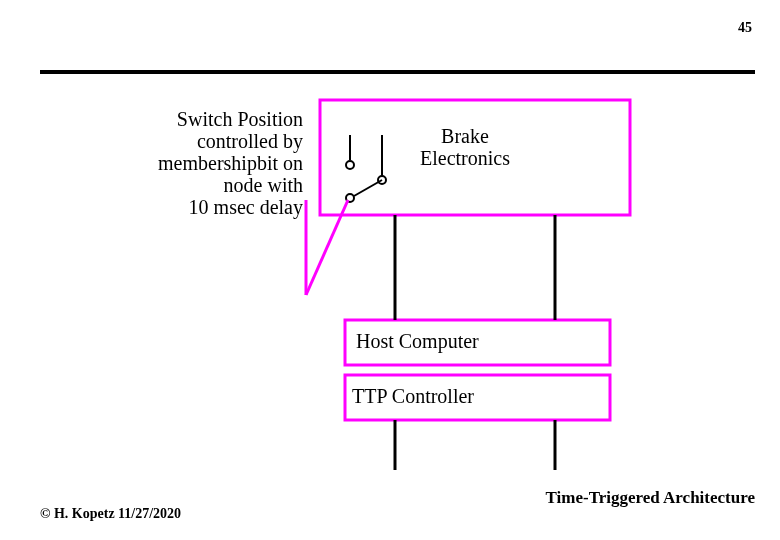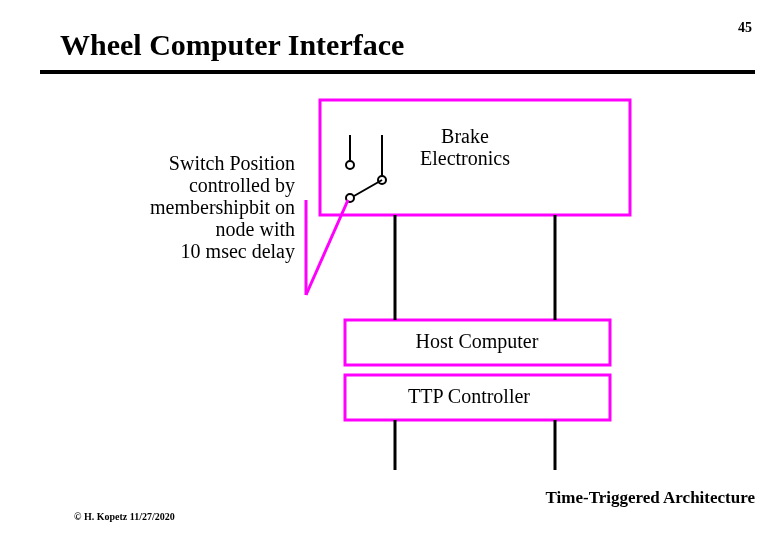--- a/index.html
+++ b/index.html
@@ -35,23 +35,22 @@
     left: 40px;
     right: 25px;
     top: 70px;
     height: 4px;
     background: #000;
   }
   .footer-left {
     position: absolute;
     left: 40px;
     bottom: 18px;
-    font-size: 10px;
+    font-size: 14px;
     font-weight: bold;
-    margin-left: 34px;
   }
   .footer-right {
     position: absolute;
     right: 25px;
     bottom: 32px;
     font-size: 17px;
     font-weight: bold;
   }
   svg { position: absolute; left: 0; top: 0; }
 
@@ -60,25 +59,24 @@
     font-size: 20px;
     line-height: 1.1;
   }
   .label-right { text-align: right; }
 </style>
 </head>
 <body>
 
 <div class="slide">
 
-  <div class="title">Wheel Computer Interface</div>
   <div class="pagenum">45</div>
   <div class="hr"></div>
 
-  <div class="label label-right" style="left:105px; top:108px; width:190px; white-space:pre-line;margin-top:44px;">Switch Position
+  <div class="label label-right" style="left:113px; top:108px; width:190px; white-space:pre-line;">Switch Position
 controlled by
 membershipbit on
 node with
 10 msec delay</div>
 
 
   <svg width="780" height="540">
 
     <rect x="320" y="100" width="310" height="115" fill="none" stroke="#ff00ff" stroke-width="3"></rect>
 
@@ -102,20 +100,20 @@
 
     <line x1="382" y1="135" x2="382" y2="176" stroke="#000" stroke-width="2"></line>
 
     <line x1="348" y1="200" x2="306" y2="295" stroke="#ff00ff" stroke-width="3"></line>
     <line x1="306" y1="295" x2="306" y2="200" stroke="#ff00ff" stroke-width="3"></line>
   </svg>
 
   <div class="label" style="left:420px; top:125px; white-space:pre-line;text-align:center;">Brake
 Electronics</div>
 
-  <div class="label" style="left:372px; top:330px; width:210px; text-align:center;">Host Computer</div>
+  <div class="label" style="left:356px; top:330px; width:210px; ">Host Computer</div>
 
-  <div class="label" style="left:364px; top:385px; width:210px; text-align:center;">TTP Controller</div>
+  <div class="label" style="left:352px; top:385px; width:210px; text-align:left;">TTP Controller</div>
 
   <div class="footer-left">© H. Kopetz  11/27/2020</div>
   <div class="footer-right">Time-Triggered Architecture</div>
 
 </div>
 
 </body></html>

